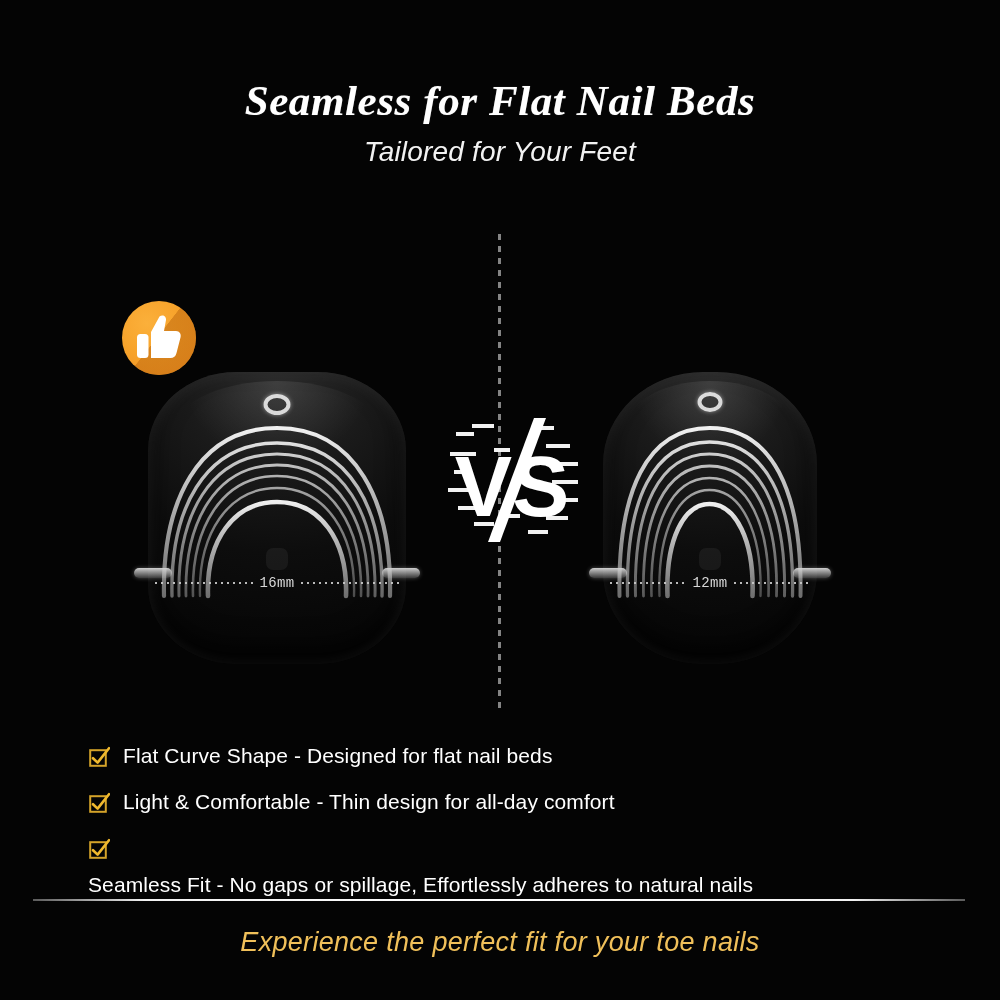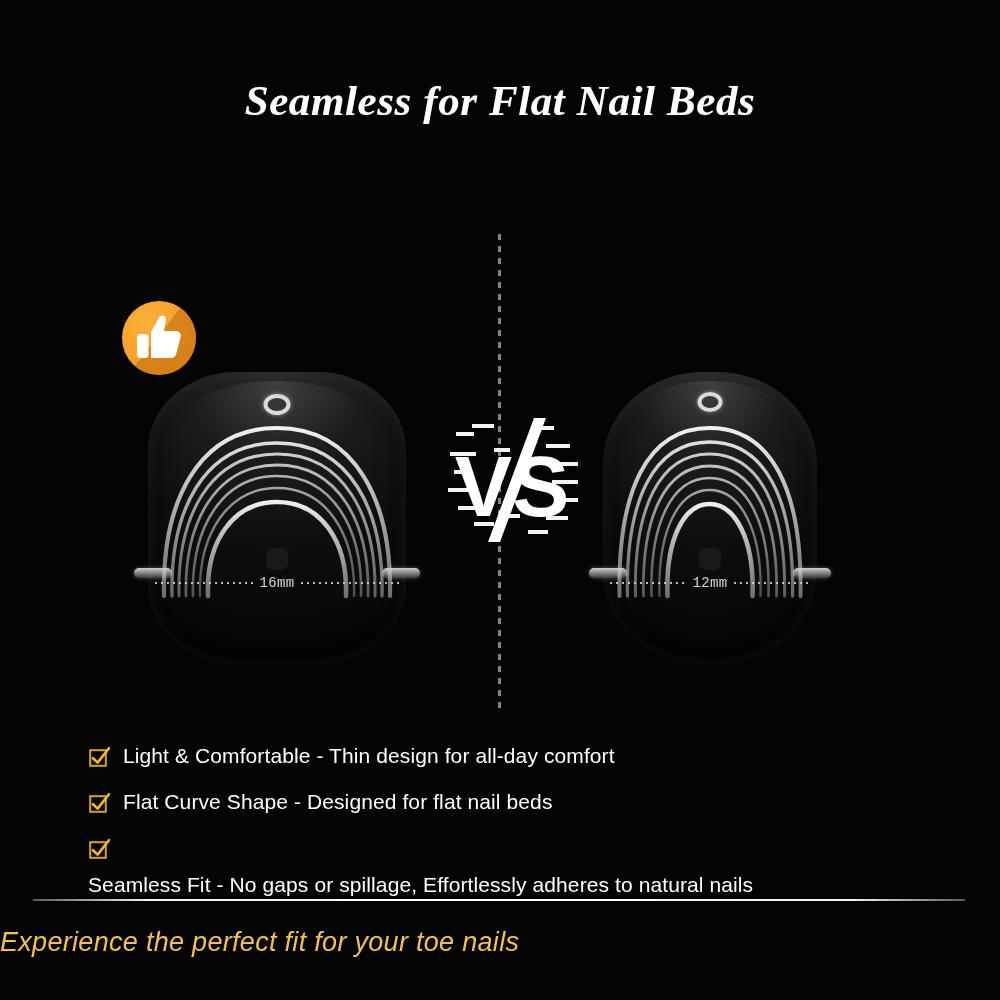--- a/index.html
+++ b/index.html
@@ -237,32 +237,34 @@
     top: 899px;
     width: 932px;
     height: 2px;
     background: linear-gradient(to right, rgba(255,255,255,0.35), #f2f2f2 12%, #ffffff 50%, #f2f2f2 88%, rgba(255,255,255,0.35));
   }
   .tagline {
     position: absolute;
     left: 0;
     top: 927px;
     width: 1000px;
+    text-align: center;
     font-style: italic;
     font-size: 27px;
     color: #f0c05a;
     letter-spacing: 0.3px;
   }
 </style>
 </head>
 <body>
 
 <div class="page">
 
   <div class="headline">Seamless for Flat Nail Beds</div>
+  <div class="subhead">Tailored for Your Feet</div>
 
   <div class="v-divider"></div>
 
   <div class="thumb-badge">
     <div class="shade"></div>
     <svg width="48" height="50" viewBox="0 0 48 50">
       <path d="M16 20 L24.5 4.5 C27.5 2 31.5 4 31 8 L29 19 L41 19 C44.5 19 46.5 22 45.5 25.5 L41.5 41 C40.8 44.2 38.6 46 35.5 46 L16 46 Z" fill="#ffffff"></path>
       <rect x="2" y="22" width="11.5" height="24" rx="3.5" fill="#ffffff"></rect>
     </svg>
   </div>
@@ -360,29 +362,29 @@
     <polygon points="86,0 98,0 52,124 40,124" fill="#ffffff"></polygon>
   </svg>
 
   <div class="features">
 
     <div class="feature">
       <svg class="chk" width="22" height="22" viewBox="0 0 22 22">
         <rect x="2.2" y="4.2" width="15.6" height="15.6" fill="none" stroke="#d4a32a" stroke-width="2"></rect>
         <path d="M5 12.2 L9.6 16.6 L21 2.2" fill="none" stroke="#f0b92e" stroke-width="2.6" stroke-linecap="round" stroke-linejoin="round"></path>
       </svg>
-      <div class="feature-text">Light &amp; Comfortable - Thin design for all-day comfort</div>
+      <div class="feature-text">Flat Curve Shape - Designed for flat nail beds</div>
     </div>
 
     <div class="feature">
       <svg class="chk" width="22" height="22" viewBox="0 0 22 22">
         <rect x="2.2" y="4.2" width="15.6" height="15.6" fill="none" stroke="#d4a32a" stroke-width="2"></rect>
         <path d="M5 12.2 L9.6 16.6 L21 2.2" fill="none" stroke="#f0b92e" stroke-width="2.6" stroke-linecap="round" stroke-linejoin="round"></path>
       </svg>
-      <div class="feature-text">Flat Curve Shape - Designed for flat nail beds</div>
+      <div class="feature-text">Light &amp; Comfortable - Thin design for all-day comfort</div>
     </div>
 
     <div class="feature">
       <svg class="chk" width="22" height="22" viewBox="0 0 22 22">
         <rect x="2.2" y="4.2" width="15.6" height="15.6" fill="none" stroke="#d4a32a" stroke-width="2"></rect>
         <path d="M5 12.2 L9.6 16.6 L21 2.2" fill="none" stroke="#f0b92e" stroke-width="2.6" stroke-linecap="round" stroke-linejoin="round"></path>
       </svg>
       <div class="feature-text">Seamless Fit - No gaps or spillage, Effortlessly adheres to natural nails</div>
     </div>
 

